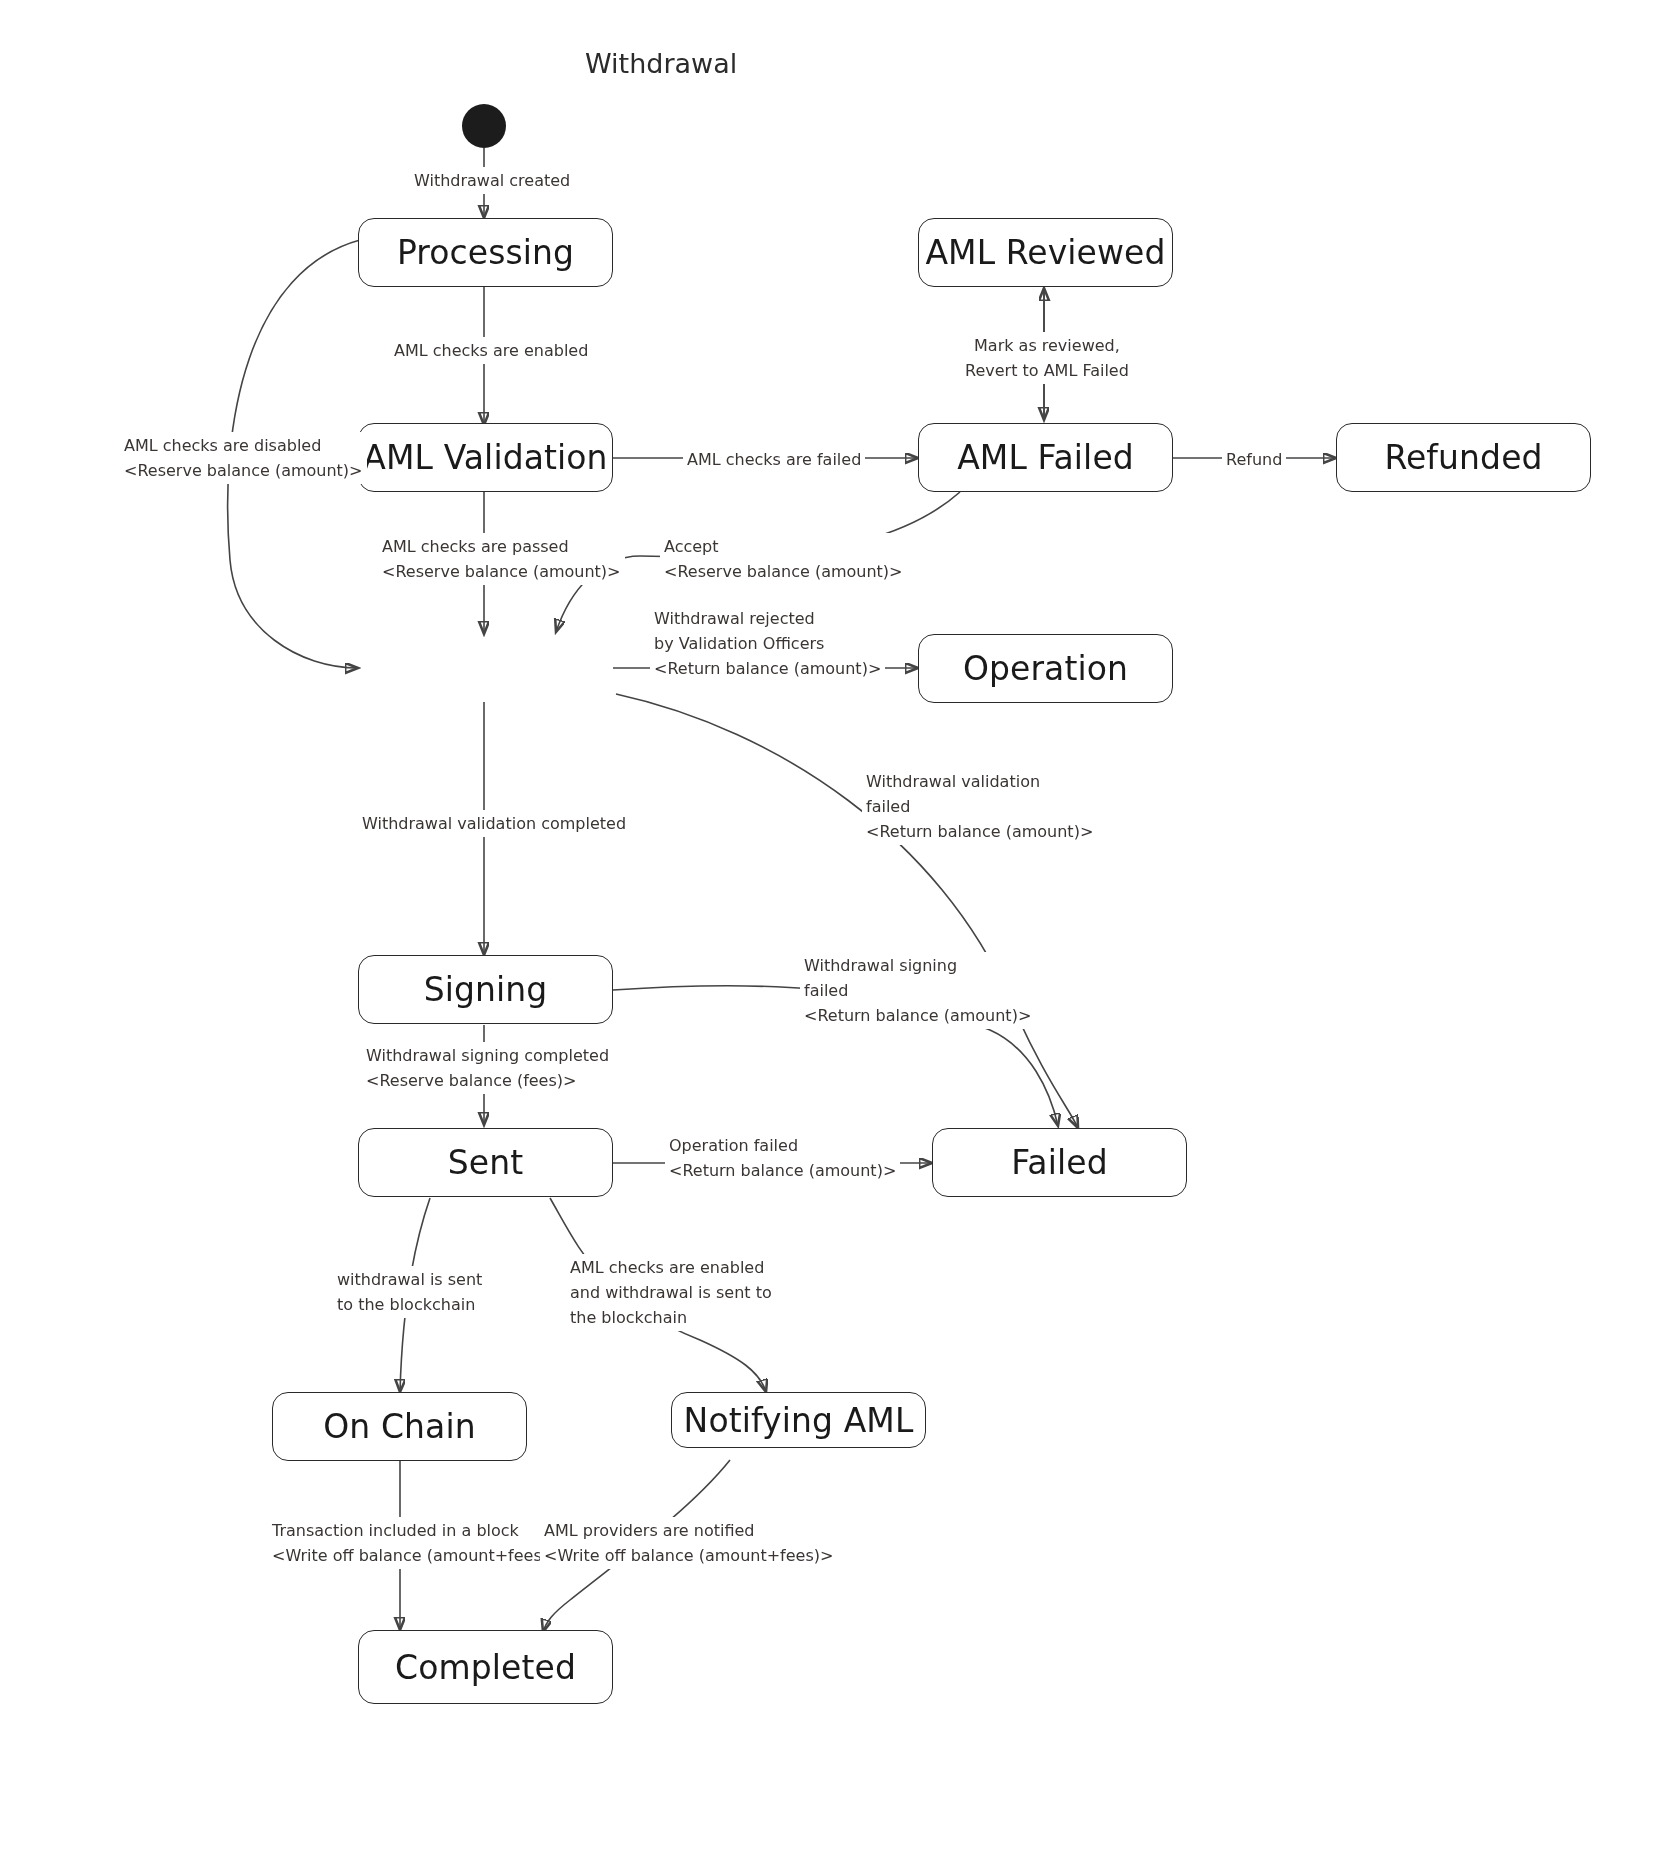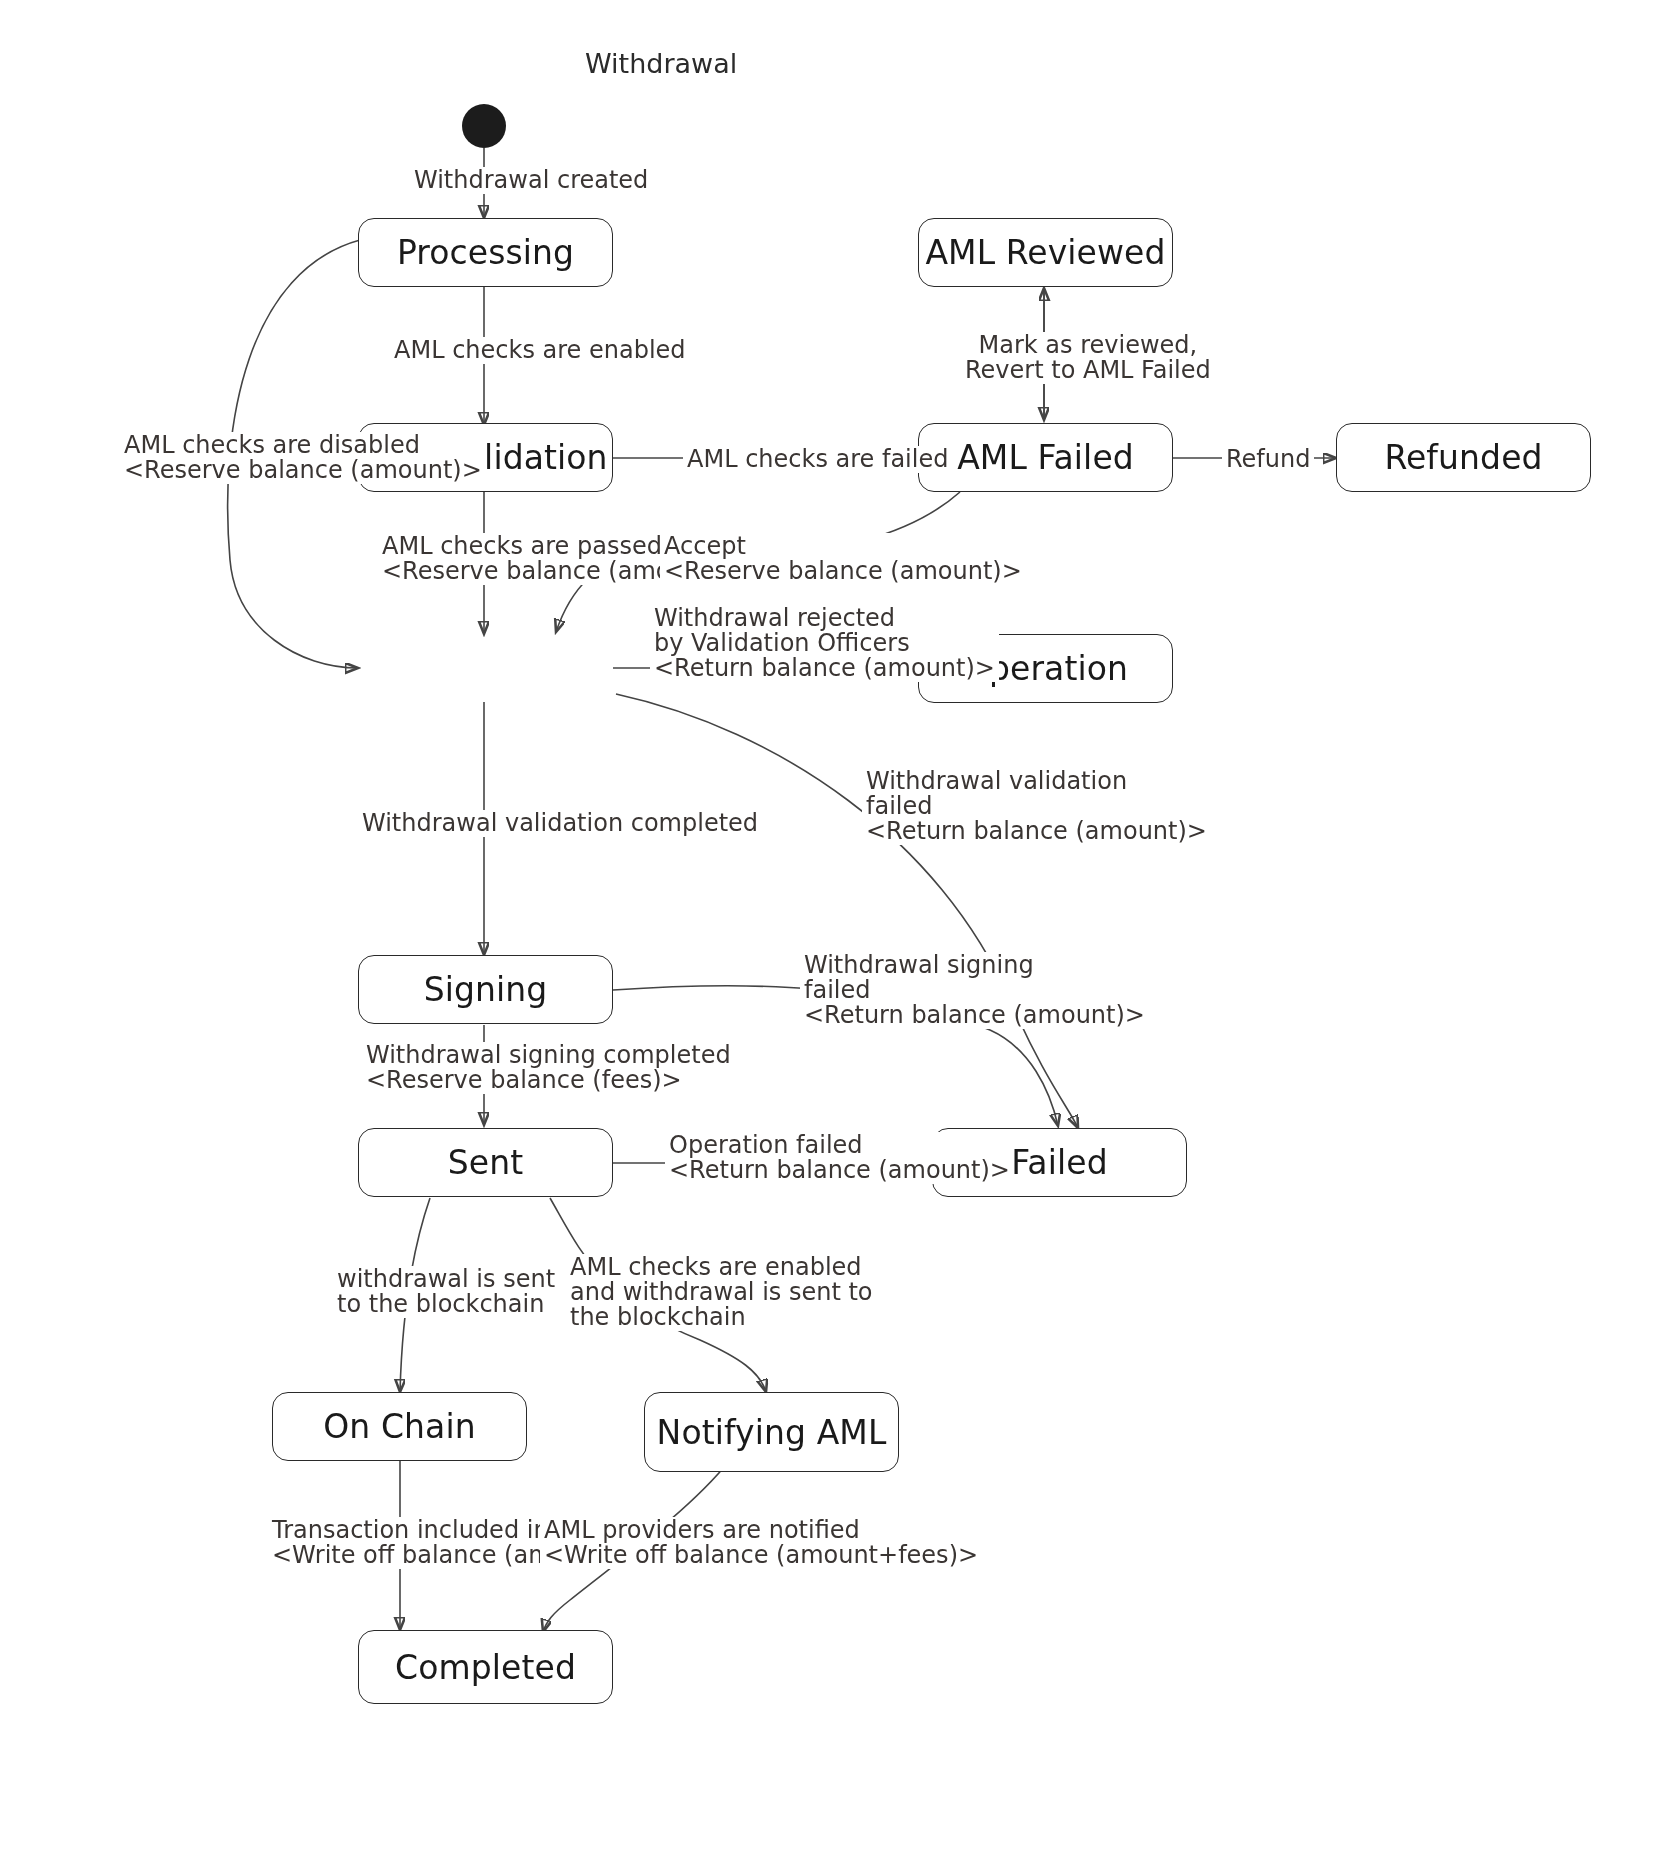--- a/index.html
+++ b/index.html
@@ -54,21 +54,21 @@
     background: #1c1c1c;
   }
   .diagram-title {
     position: absolute;
     font-size: 27px;
     color: #2b2b2b;
     white-space: nowrap;
   }
   .edge-label {
     position: absolute;
-    font-size: 24px;
+    font-size: 16px;
     line-height: 25px;
     color: #3a3533;
     white-space: pre-line;
     background: #ffffff;
     padding: 1px 4px;
   }
   .edge-label.center { text-align: center; }
   .edge-label.left   { text-align: left; }
 </style>
 </head>
@@ -160,21 +160,21 @@
   </div>
 
   <div class="state" style="left:932px; top:1128px; width:255px; height:69px;">
     <span>Failed</span>
   </div>
 
   <div class="state" style="left:272px; top:1392px; width:255px; height:69px;">
     <span>On Chain</span>
   </div>
 
-  <div class="state" style="left:644px; top:1392px; width:255px; height:80px;">
+  <div class="state" style="left:671px; top:1392px; width:255px; height:56px;">
     <span>Notifying AML</span>
   </div>
 
   <div class="state" style="left:358px; top:1630px; width:255px; height:74px;">
     <span>Completed</span>
   </div>
 
   <div class="edge-label center" style="left:410px; top:167px;">Withdrawal created</div>
 
   <div class="edge-label center" style="left:390px; top:337px;">AML checks are enabled</div>

